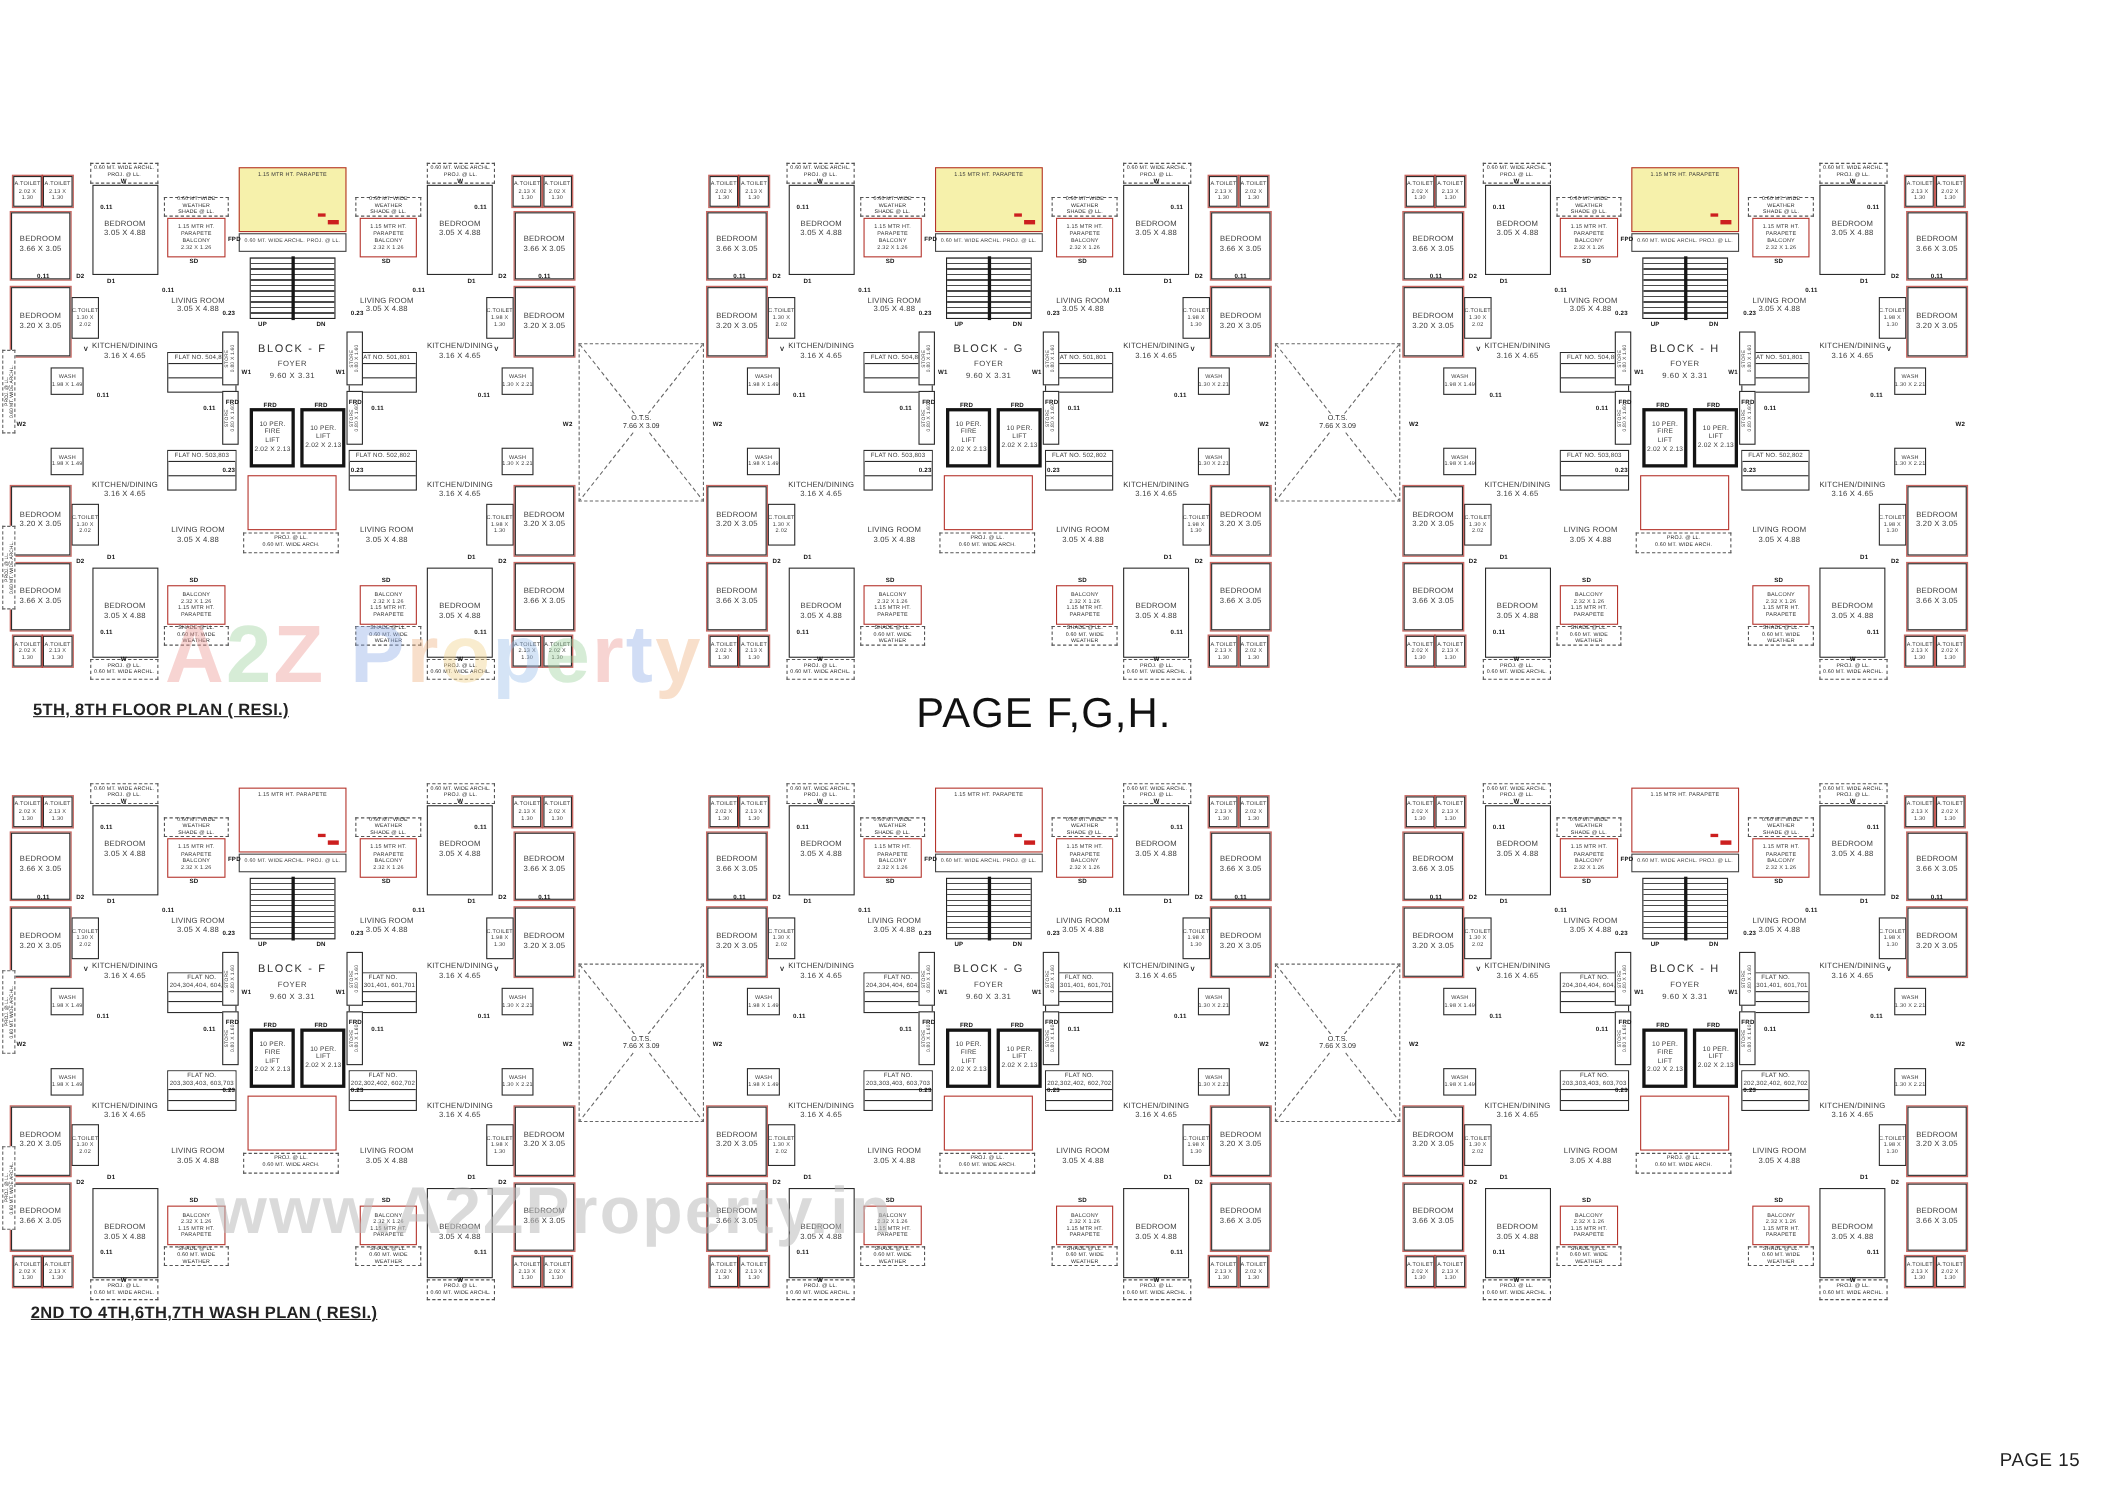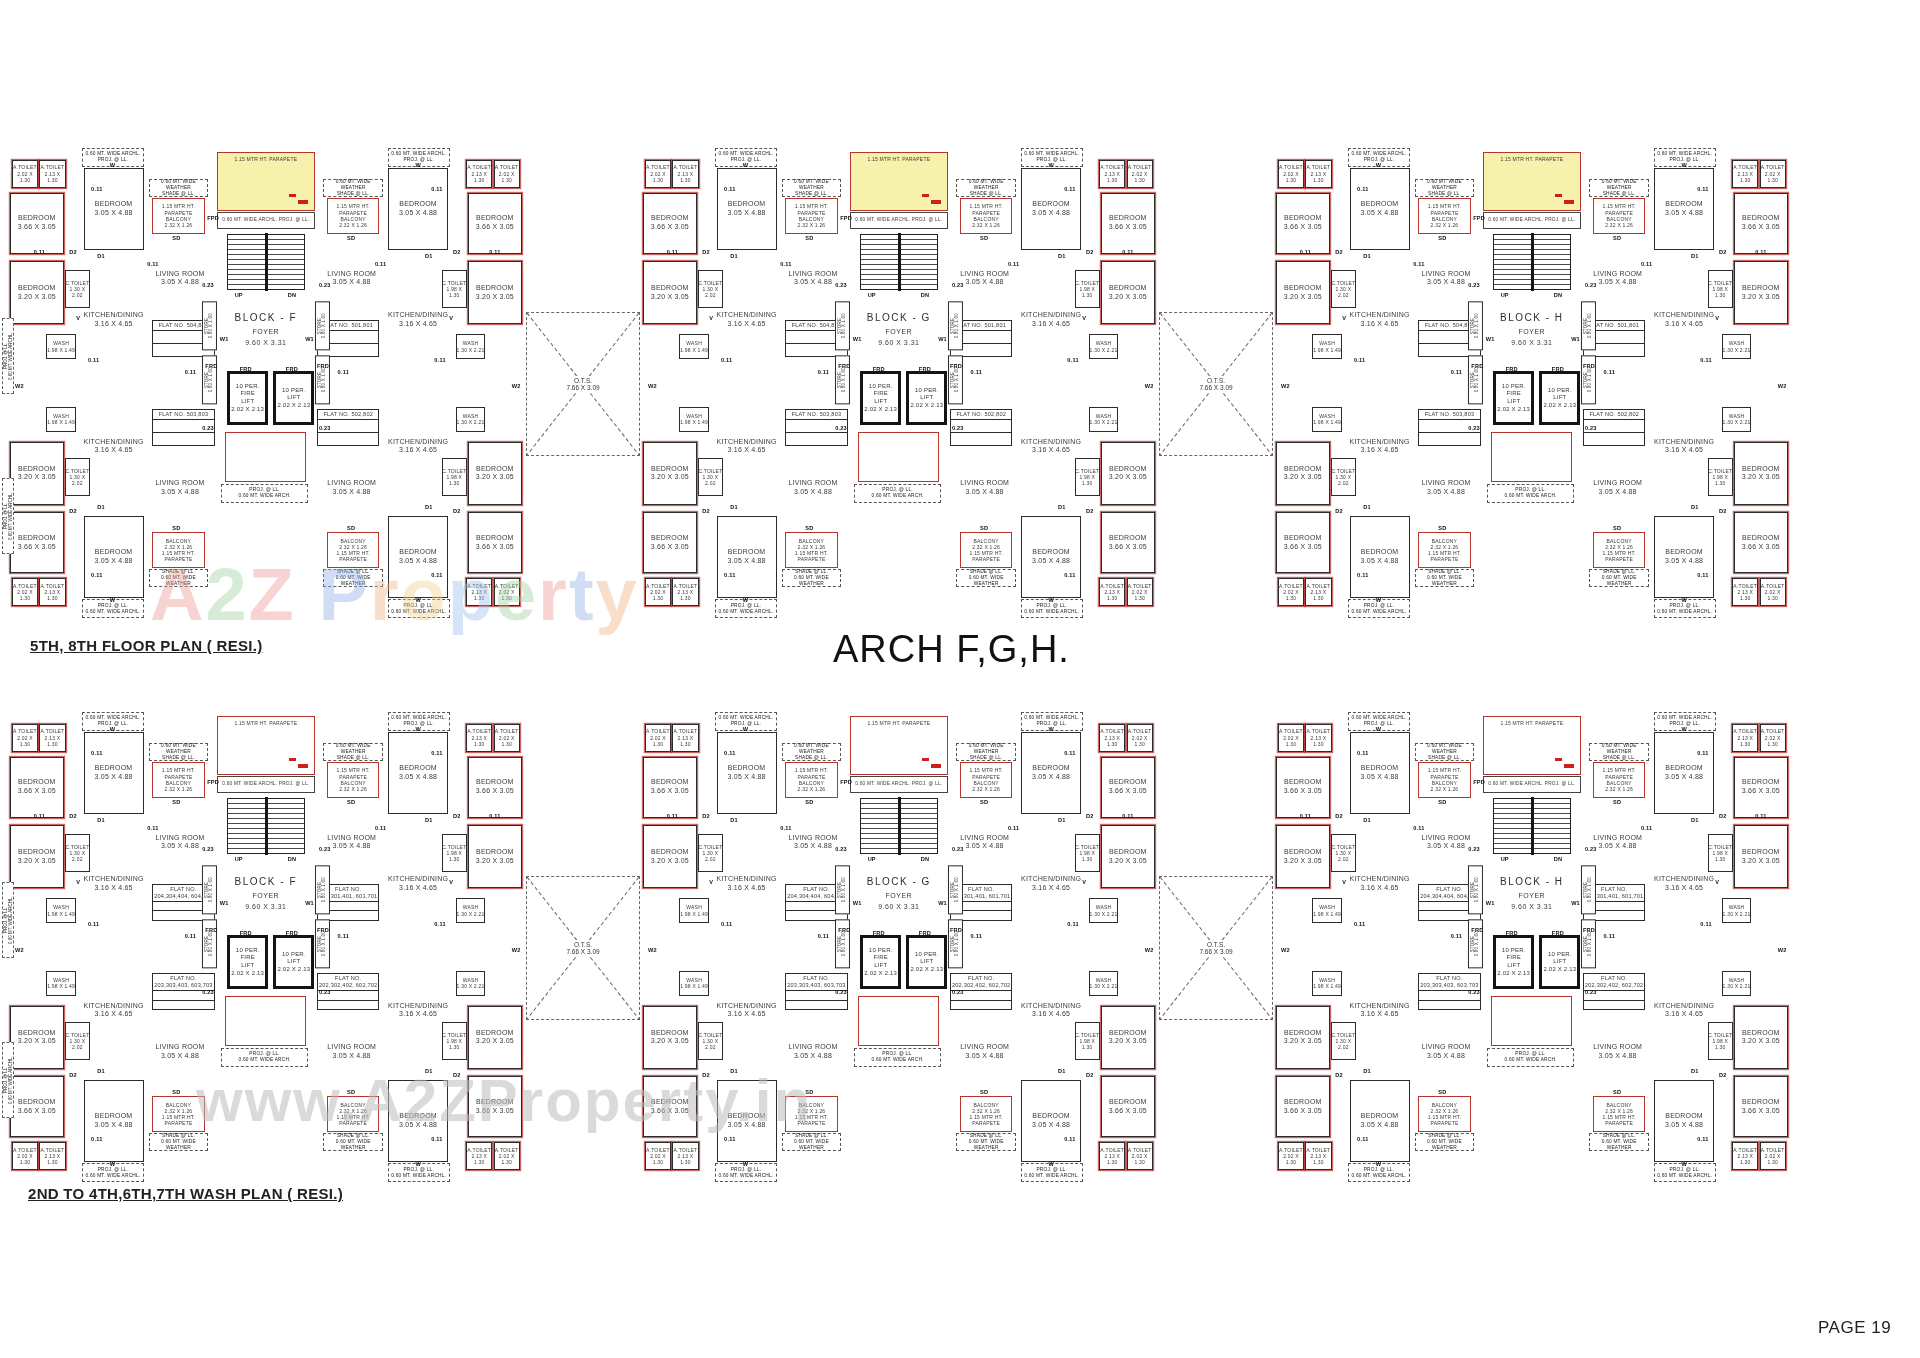--- a/index.html
+++ b/index.html
@@ -59,25 +59,25 @@
   .wm-bottom{
     position:absolute;left:196px;top:1066px;font-size:60px;font-weight:bold;
     color:#bdbdbd;opacity:.55;z-index:9;letter-spacing:2px;pointer-events:none;
   }
 </style>
 </head>
 <body>
 
 <div class="plan-title" style="left:30px;top:637px;">5TH, 8TH FLOOR PLAN ( RESI.)</div>
 
-<div class="big-title" style="left:833px;top:628px;">ARCH F,G,H.</div>
+<div class="big-title" style="left:833px;top:628px;">PAGE F,G,H.</div>
 
 <div class="plan-title" style="left:28px;top:1185px;">2ND TO 4TH,6TH,7TH WASH PLAN ( RESI.)</div>
 
-<div class="page-number" style="left:1818px;top:1318px;">PAGE 19</div>
+<div class="page-number" style="left:1818px;top:1318px;">PAGE 15</div>
 
 <div class="wm-top" id="wm-top"><span style="color: rgb(238, 154, 150);">A</span><span style="color: rgb(159, 211, 160);">2</span><span style="color: rgb(238, 154, 150);">Z</span><span style="color: rgb(255, 255, 255);"> </span><span style="color: rgb(147, 176, 232);">P</span><span style="color: rgb(240, 181, 133);">r</span><span style="color: rgb(242, 210, 141);">o</span><span style="color: rgb(156, 192, 236);">p</span><span style="color: rgb(158, 211, 160);">e</span><span style="color: rgb(238, 154, 150);">r</span><span style="color: rgb(147, 176, 232);">t</span><span style="color: rgb(240, 181, 133);">y</span></div>
 
 <div class="wm-bottom">www.A2ZProperty.in</div>
 
 <div id="plans-root">
     <div class="plan" style="top: 148px;">
       <div class="block" style="left: 0px;">
         <div class="room fs5 ext" style="left: 0.3%; top: 2.5%; width: 4.2%; height: 6%;">A.TOILET
 2.02 X 1.30</div>

